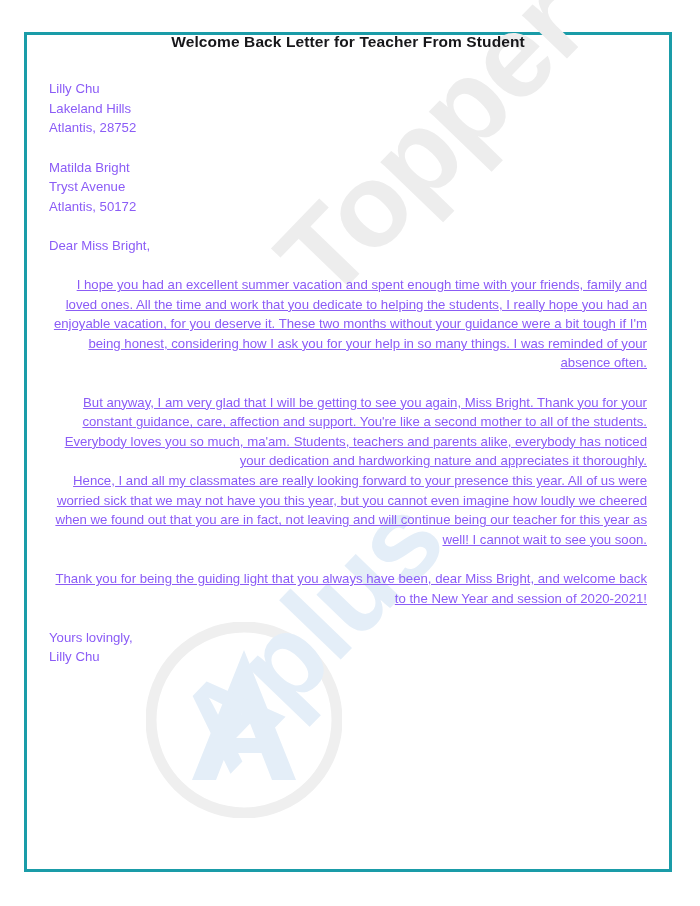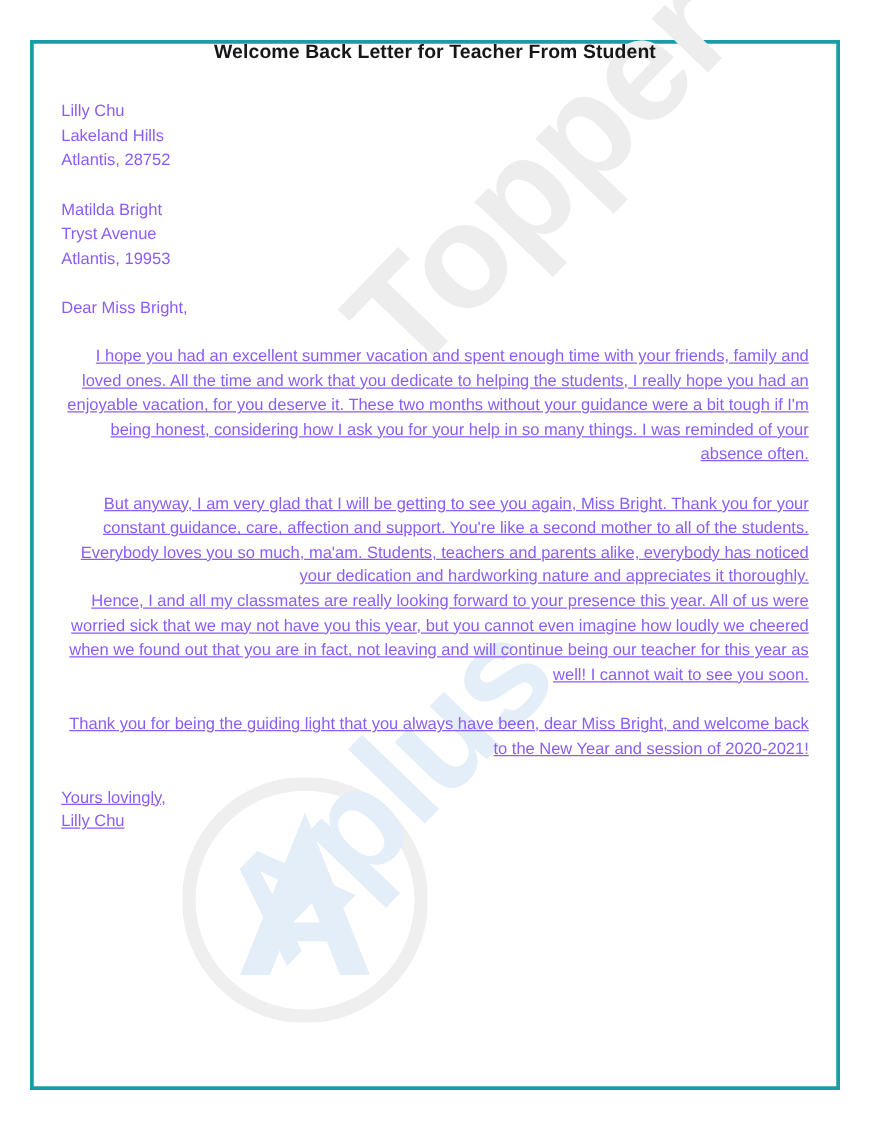--- a/index.html
+++ b/index.html
@@ -100,21 +100,21 @@
     color: #8b5cf6;
     white-space: pre-line;
     margin: 0;
   }
 
   .addr-sender { margin-top: 27px; }
   .addr-recipient { margin-top: 19.6px; }
   .salutation { margin-top: 19.6px; }
   .para { margin-top: 19.6px; text-align: right; text-decoration: underline; }
   .para.tight { margin-top: 0; }
-  .closing { margin-top: 19.6px; text-decoration: underline; }
+  .closing { margin-top: 19.6px; }
 </style>
 </head>
 <body>
 
 <div id="page">
 
   <div id="frame"></div>
 
   <div id="watermark">
     <svg id="wm-logo" viewBox="0 0 196 196">
@@ -129,21 +129,21 @@
   <div id="content">
 
     <h1 id="letter-title">Welcome Back Letter for Teacher From Student</h1>
 
     <div class="block addr-sender">Lilly Chu
 Lakeland Hills
 Atlantis, 28752</div>
 
     <div class="block addr-recipient">Matilda Bright
 Tryst Avenue
-Atlantis, 19953</div>
+Atlantis, 50172</div>
 
     <div class="block salutation">Dear Miss Bright,</div>
 
     <div class="block para">I hope you had an excellent summer vacation and spent enough time with your friends, family and loved ones. All the time and work that you dedicate to helping the students, I really hope you had an enjoyable vacation, for you deserve it. These two months without your guidance were a bit tough if I'm being honest, considering how I ask you for your help in so many things. I was reminded of your absence often.</div>
     <div class="block para">But anyway, I am very glad that I will be getting to see you again, Miss Bright. Thank you for your constant guidance, care, affection and support. You're like a second mother to all of the students. Everybody loves you so much, ma'am. Students, teachers and parents alike, everybody has noticed your dedication and hardworking nature and appreciates it thoroughly.</div>
     <div class="block para tight">Hence, I and all my classmates are really looking forward to your presence this year. All of us were worried sick that we may not have you this year, but you cannot even imagine how loudly we cheered when we found out that you are in fact, not leaving and will continue being our teacher for this year as well! I cannot wait to see you soon.</div>
     <div class="block para">Thank you for being the guiding light that you always have been, dear Miss Bright, and welcome back to the New Year and session of 2020-2021!</div>
 
     <div class="block closing">Yours lovingly,
 Lilly Chu</div>

